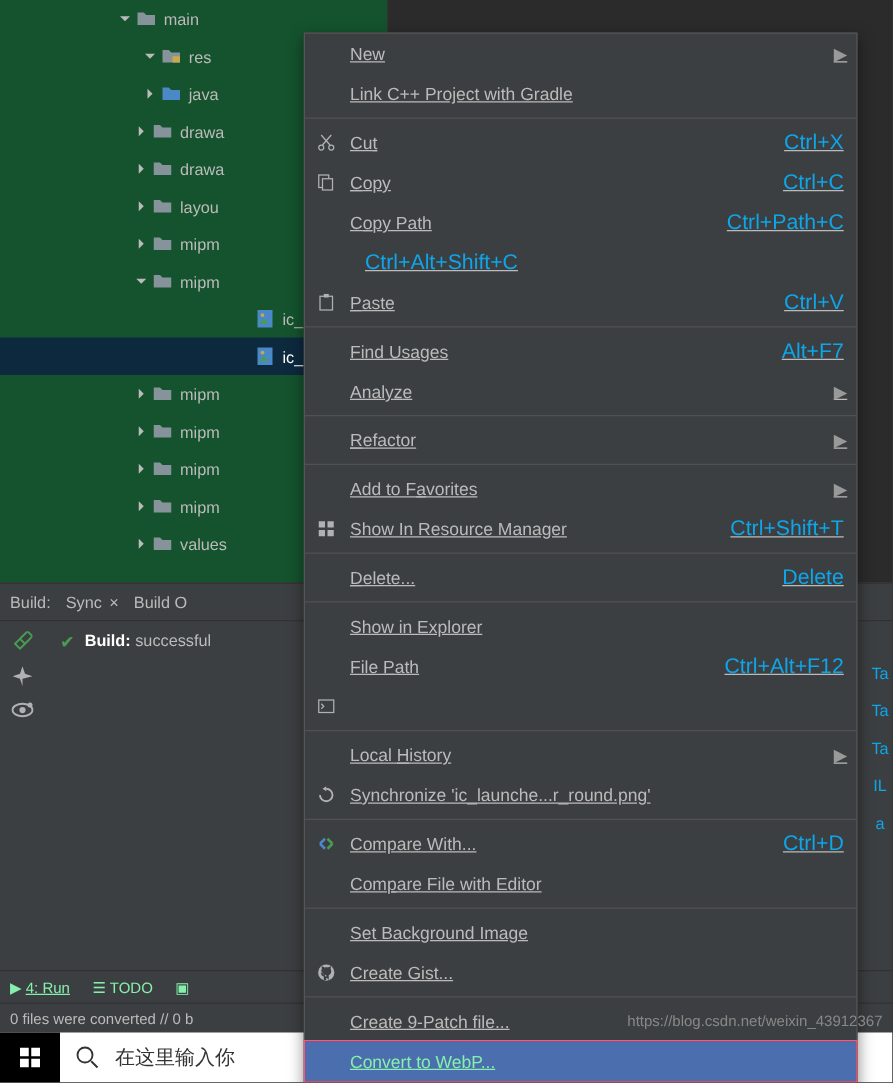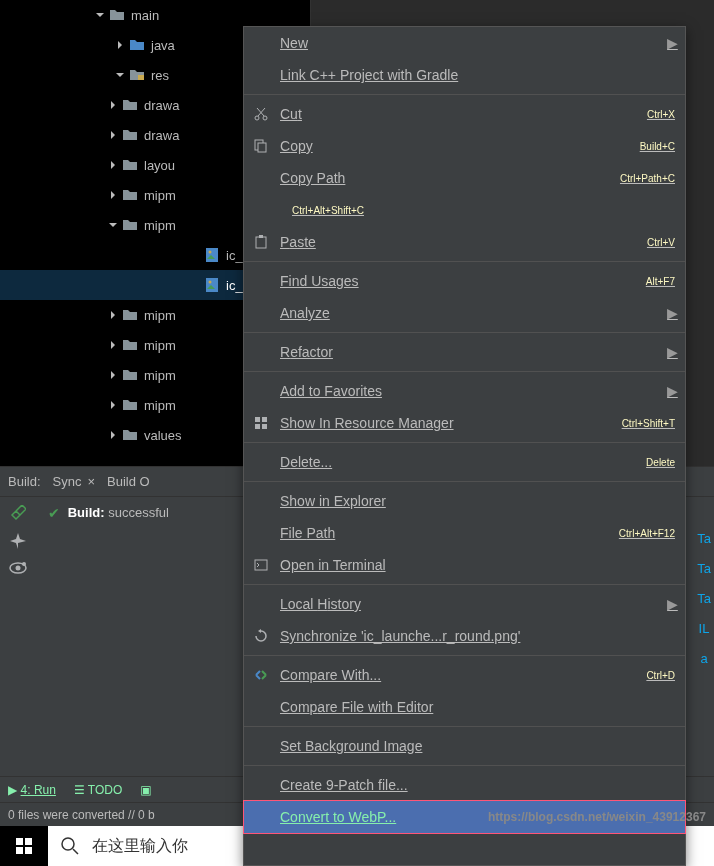--- a/index.html
+++ b/index.html
@@ -20,21 +20,21 @@
       height: 100%;
       background: #3c3f41;
     }
     .main-area {
       display: flex;
       flex: 1;
       overflow: hidden;
     }
     .tree-panel {
       width: 310px;
-      background: #000000;
+      background: #14532d;
       padding-top: 0;
     }
     .tree-item {
       display: flex;
       align-items: center;
       height: 30px;
       padding-left: 6px;
       white-space: nowrap;
       overflow: hidden;
     }
@@ -171,35 +171,34 @@
       height: 16px;
       margin-right: 10px;
       flex-shrink: 0;
       display: flex;
       align-items: center;
       justify-content: center;
       color: #afb1b3;
     }
     .menu-label { flex: 1; }
     .menu-label u { text-decoration: underline; }
-    .menu-shortcut { color: #fef9c3; margin-left: 12px; font-size: 10px; }
+    .menu-shortcut { color: #0ea5e9; margin-left: 12px; font-size: 17px; }
     .menu-arrow { width: 8px; color: #999; }
     .menu-separator {
       height: 1px;
       background: #515151;
       margin: 3px 0;
     }
     .watermark {
       position: absolute;
       bottom: 42px;
       right: 8px;
       font-size: 12px;
       color: #888;
       z-index: 2000;
-      font-weight: bold;
     }
     .right-frags {
       position: absolute;
       right: 0;
       top: 524px;
       color: #0ea5e9;
       font-size: 13px;
       width: 20px;
       text-align: center;
       line-height: 30px;
@@ -215,36 +214,36 @@
           <svg class="tree-arrow" viewBox="0 0 10 10">
             <path d="M1 3 L5 7 L9 3 Z" fill="#bbbbbb"></path>
           </svg>
           <svg class="tree-icon" viewBox="0 0 16 16">
             <path d="M1 3 L6 3 L8 5 L15 5 L15 13 L1 13 Z" fill="#87939a"></path>
           </svg>
           <span>main</span>
         </div>
         <div class="tree-item indent-2">
           <svg class="tree-arrow" viewBox="0 0 10 10">
+            <path d="M1 3 L5 7 L9 3 Z" fill="#bbbbbb"></path>
+          </svg>
+          <svg class="tree-icon" viewBox="0 0 16 16">
+            <path d="M1 3 L6 3 L8 5 L15 5 L15 13 L1 13 Z" fill="#87939a"></path>
+            <rect x="9" y="8" width="6" height="5" fill="#c9a94f"></rect>
+          </svg>
+          <span>res</span>
+        </div>
+        <div class="tree-item indent-2">
+          <svg class="tree-arrow" viewBox="0 0 10 10">
             <path d="M3 1 L7 5 L3 9 Z" fill="#bbbbbb"></path>
           </svg>
           <svg class="tree-icon" viewBox="0 0 16 16">
             <path d="M1 3 L6 3 L8 5 L15 5 L15 13 L1 13 Z" fill="#4a88c7"></path>
           </svg>
           <span>java</span>
-        </div>
-        <div class="tree-item indent-2">
-          <svg class="tree-arrow" viewBox="0 0 10 10">
-            <path d="M1 3 L5 7 L9 3 Z" fill="#bbbbbb"></path>
-          </svg>
-          <svg class="tree-icon" viewBox="0 0 16 16">
-            <path d="M1 3 L6 3 L8 5 L15 5 L15 13 L1 13 Z" fill="#87939a"></path>
-            <rect x="9" y="8" width="6" height="5" fill="#c9a94f"></rect>
-          </svg>
-          <span>res</span>
         </div>
         <div class="tree-item indent-3">
           <svg class="tree-arrow" viewBox="0 0 10 10">
             <path d="M3 1 L7 5 L3 9 Z" fill="#bbbbbb"></path>
           </svg>
           <svg class="tree-icon" viewBox="0 0 16 16">
             <path d="M1 3 L6 3 L8 5 L15 5 L15 13 L1 13 Z" fill="#87939a"></path>
           </svg>
           <span>drawa</span>
         </div>
@@ -432,21 +431,21 @@
       <span class="menu-shortcut">Ctrl+X</span>
     </div>
     <div class="menu-item">
       <span class="menu-icon">
         <svg width="14" height="14">
           <rect x="1" y="1" width="8" height="10" fill="none" stroke="#afb1b3"></rect>
           <rect x="4" y="4" width="8" height="9" fill="#3c3f41" stroke="#afb1b3"></rect>
         </svg>
       </span>
       <span class="menu-label"><u>C</u>opy</span>
-      <span class="menu-shortcut">Build+C</span>
+      <span class="menu-shortcut">Ctrl+C</span>
     </div>
     <div class="menu-item">
       <span class="menu-icon"></span>
       <span class="menu-label">C<u>o</u>py Path</span>
       <span class="menu-shortcut">Ctrl+Path+C</span>
     </div>
     <div class="menu-item">
       <span class="menu-icon"></span>
       <span class="menu-shortcut">Ctrl+Alt+Shift+C</span>
     </div>
@@ -511,21 +510,20 @@
       <span class="menu-label">File <u>P</u>ath</span>
       <span class="menu-shortcut">Ctrl+Alt+F12</span>
     </div>
     <div class="menu-item">
       <span class="menu-icon">
         <svg width="14" height="14">
           <rect x="1" y="2" width="12" height="10" fill="none" stroke="#afb1b3"></rect>
           <path d="M3 5 L5 7 L3 9" fill="none" stroke="#afb1b3"></path>
         </svg>
       </span>
-      <span class="menu-label">Open in Terminal</span>
     </div>
     <div class="menu-separator"></div>
     <div class="menu-item">
       <span class="menu-icon"></span>
       <span class="menu-label">Local <u>H</u>istory</span>
       <span class="menu-arrow">▶</span>
     </div>
     <div class="menu-item">
       <span class="menu-icon">
         <svg width="14" height="14">
@@ -547,20 +545,29 @@
       <span class="menu-shortcut">Ctrl+D</span>
     </div>
     <div class="menu-item">
       <span class="menu-icon"></span>
       <span class="menu-label">Com<u>p</u>are File with Editor</span>
     </div>
     <div class="menu-separator"></div>
     <div class="menu-item">
       <span class="menu-icon"></span>
       <span class="menu-label">Set Background Image</span>
+    </div>
+    <div class="menu-item">
+      <span class="menu-icon">
+        <svg width="14" height="14">
+          <circle cx="7" cy="7" r="6.5" fill="#afb1b3"></circle>
+          <path d="M5 13 L5 10 C3 10 3 8 3 8 C2 7 3 7 3 7 C4 7 4.5 8 4.5 8 C5 9.5 7 9 7 9 L7 13 M9 13 L9 9 C11 8.5 11 6 11 6 C11 5 10.5 4 10.5 4 C11 3 10.5 2 10.5 2 C9.5 2 8.5 3 8.5 3 C7 2.5 5.5 3 5.5 3 C4.5 2 3.5 2 3.5 2 C3 3 3.5 4 3.5 4 C3 5 3 6 3 6" fill="#3c3f41"></path>
+        </svg>
+      </span>
+      <span class="menu-label">Create Gist...</span>
     </div>
     <div class="menu-separator"></div>
     <div class="menu-item">
       <span class="menu-icon"></span>
       <span class="menu-label">Create 9-Patch file...</span>
     </div>
     <div class="menu-item selected">
       <span class="menu-icon"></span>
       <span class="menu-label">Convert to WebP...</span>
     </div>

